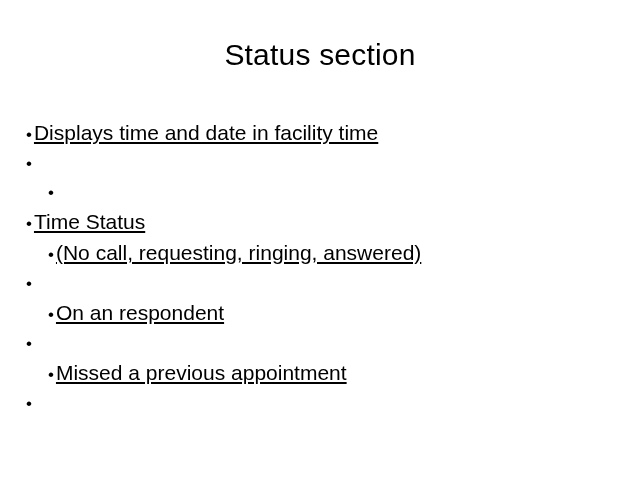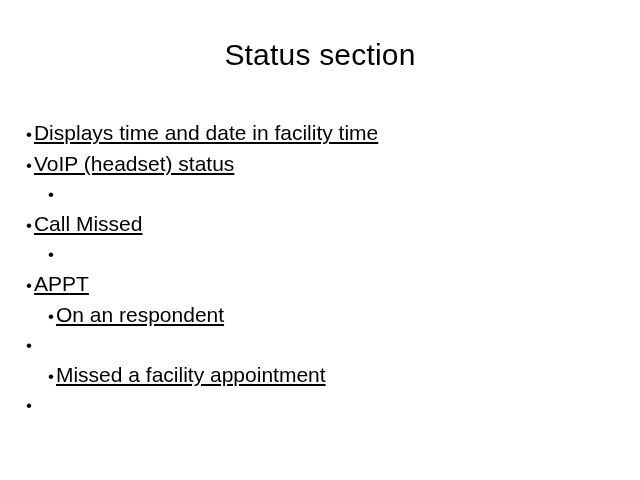--- a/index.html
+++ b/index.html
@@ -70,53 +70,52 @@
 
   <div class="bullet-list">
 
     <div class="bullet level-0">
       <span class="bullet-marker">•</span>
       <span class="bullet-text">Displays time and date in facility time</span>
     </div>
 
     <div class="bullet level-0">
       <span class="bullet-marker">•</span>
-      <span class="bullet-text">VoIP (headset) status</span>
     </div>
 
     <div class="bullet level-1">
       <span class="bullet-marker">•</span>
     </div>
 
     <div class="bullet level-0">
       <span class="bullet-marker">•</span>
-      <span class="bullet-text">Call Missed</span>
+      <span class="bullet-text">Time Status</span>
     </div>
 
     <div class="bullet level-1">
       <span class="bullet-marker">•</span>
+      <span class="bullet-text">(No call, requesting, ringing, answered)</span>
     </div>
 
     <div class="bullet level-0">
       <span class="bullet-marker">•</span>
-      <span class="bullet-text">APPT</span>
     </div>
 
     <div class="bullet level-1">
       <span class="bullet-marker">•</span>
       <span class="bullet-text">On an respondent</span>
     </div>
 
     <div class="bullet level-0">
       <span class="bullet-marker">•</span>
     </div>
 
     <div class="bullet level-1">
       <span class="bullet-marker">•</span>
-      <span class="bullet-text">Missed a facility appointment</span>
+      <span class="bullet-text">Missed a previous appointment</span>
     </div>
 
     <div class="bullet level-0">
       <span class="bullet-marker">•</span>
     </div>
 
   </div>
 </div>
 
 </body></html>

